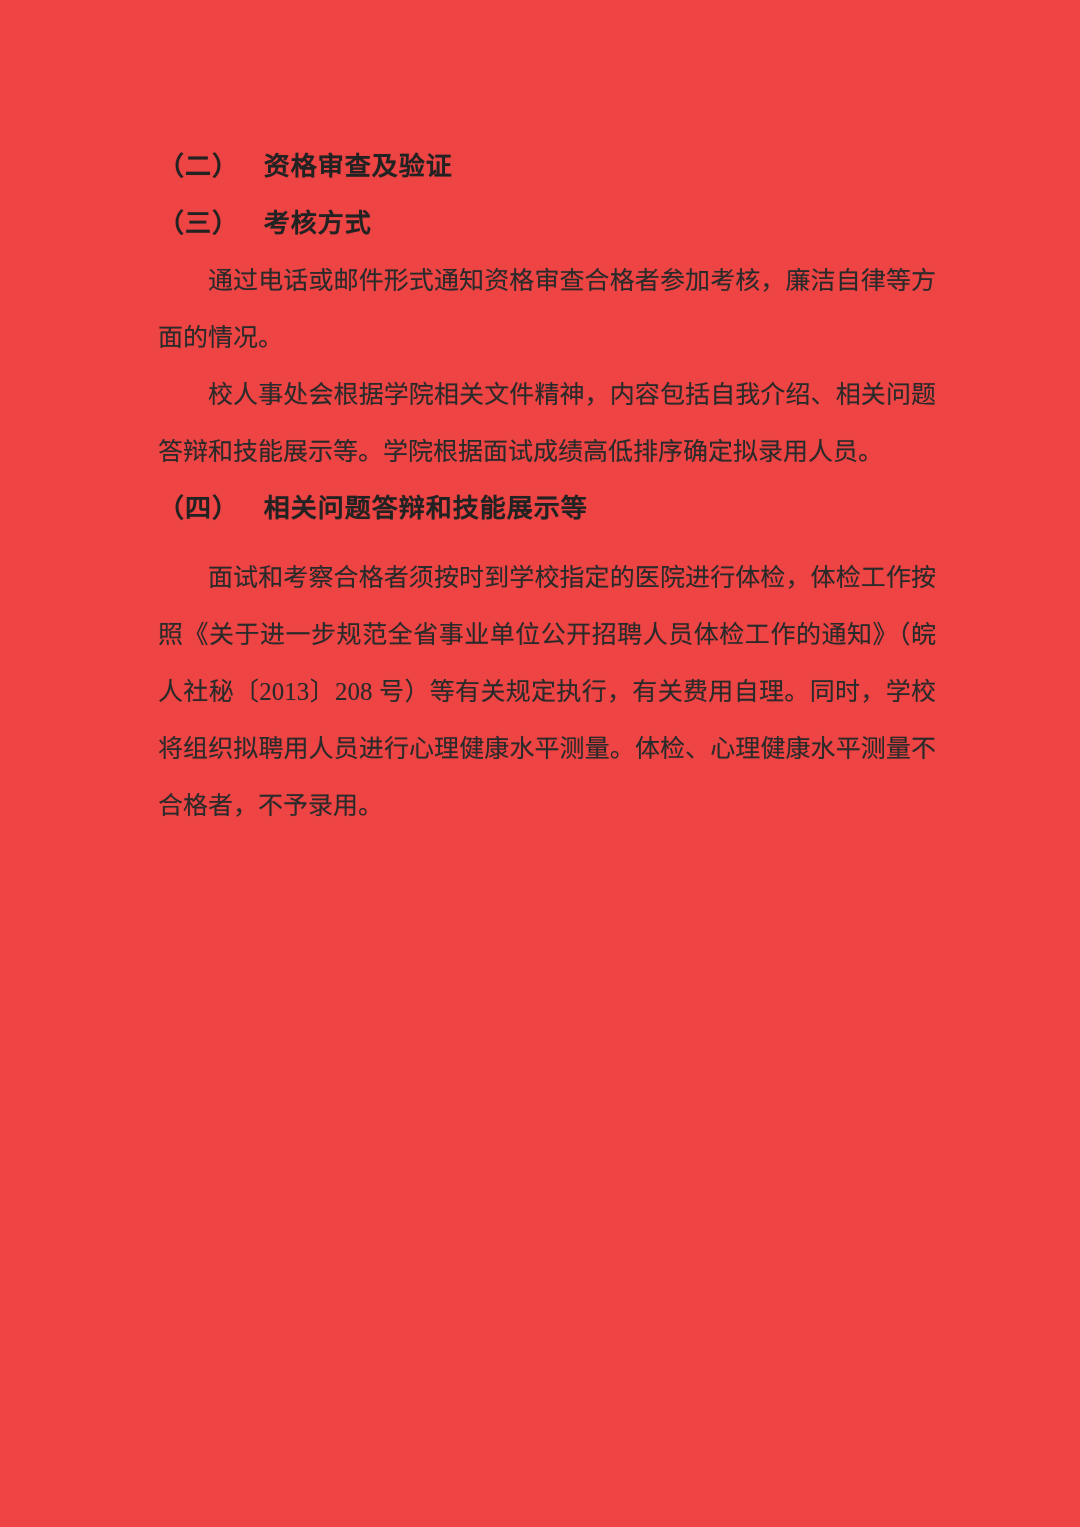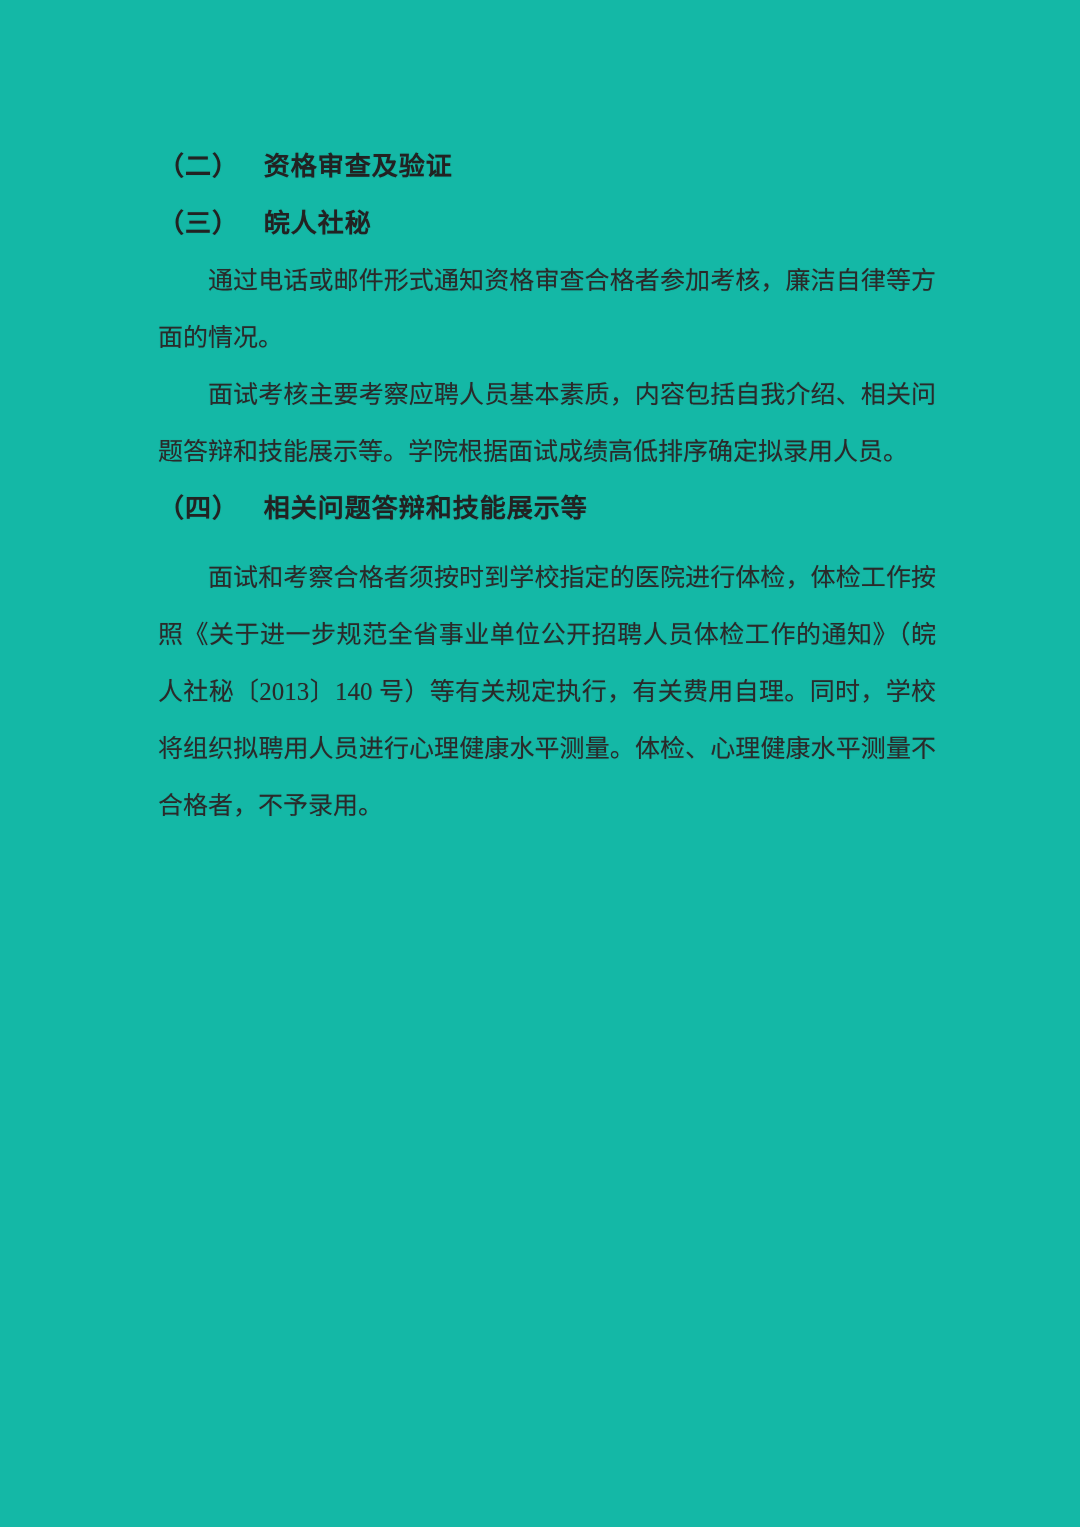--- a/index.html
+++ b/index.html
@@ -5,21 +5,21 @@
   html, body {
     margin: 0;
     padding: 0;
     background: #ffffff;
   }
   .page {
     position: relative;
     width: 1080px;
     height: 1527px;
     margin: 0 auto;
-    background: #14b8a6;
+    background: #ef4444;
     overflow: hidden;
     font-family: "Liberation Serif", "DejaVu Serif", serif;
     color: #262626;
     text-decoration: underline;
   }
   .content {
     position: absolute;
     top: 138px;
     left: 158px;
     width: 778px;
@@ -64,28 +64,28 @@
   <div class="content">
 
     <section>
       <h2 class="sec-heading">
         <span class="h-num">（二）</span><span class="h-title">资格审查及验证</span>
       </h2>
     </section>
 
     <section>
       <h2 class="sec-heading">
-        <span class="h-num">（三）</span><span class="h-title">皖人社秘</span>
+        <span class="h-num">（三）</span><span class="h-title">考核方式</span>
       </h2>
       <p class="para">通过电话或邮件形式通知资格审查合格者参加考核，廉洁自律等方面的情况。</p>
-      <p class="para">面试考核主要考察应聘人员基本素质，内容包括自我介绍、相关问题答辩和技能展示等。学院根据面试成绩高低排序确定拟录用人员。</p>
+      <p class="para">校人事处会根据学院相关文件精神，内容包括自我介绍、相关问题答辩和技能展示等。学院根据面试成绩高低排序确定拟录用人员。</p>
     </section>
 
     <section>
       <h2 class="sec-heading">
         <span class="h-num">（四）</span><span class="h-title">相关问题答辩和技能展示等</span>
       </h2>
-      <p class="para gap-sm">面试和考察合格者须按时到学校指定的医院进行体检，体检工作按照《关于进一步规范全省事业单位公开招聘人员体检工作的通知》（皖人社秘〔2013〕140 号）等有关规定执行，有关费用自理。同时，学校将组织拟聘用人员进行心理健康水平测量。体检、心理健康水平测量不合格者，不予录用。</p>
+      <p class="para gap-sm">面试和考察合格者须按时到学校指定的医院进行体检，体检工作按照《关于进一步规范全省事业单位公开招聘人员体检工作的通知》（皖人社秘〔2013〕208 号）等有关规定执行，有关费用自理。同时，学校将组织拟聘用人员进行心理健康水平测量。体检、心理健康水平测量不合格者，不予录用。</p>
     </section>
 
 
   </div>
 </div>
 
 </body></html>

